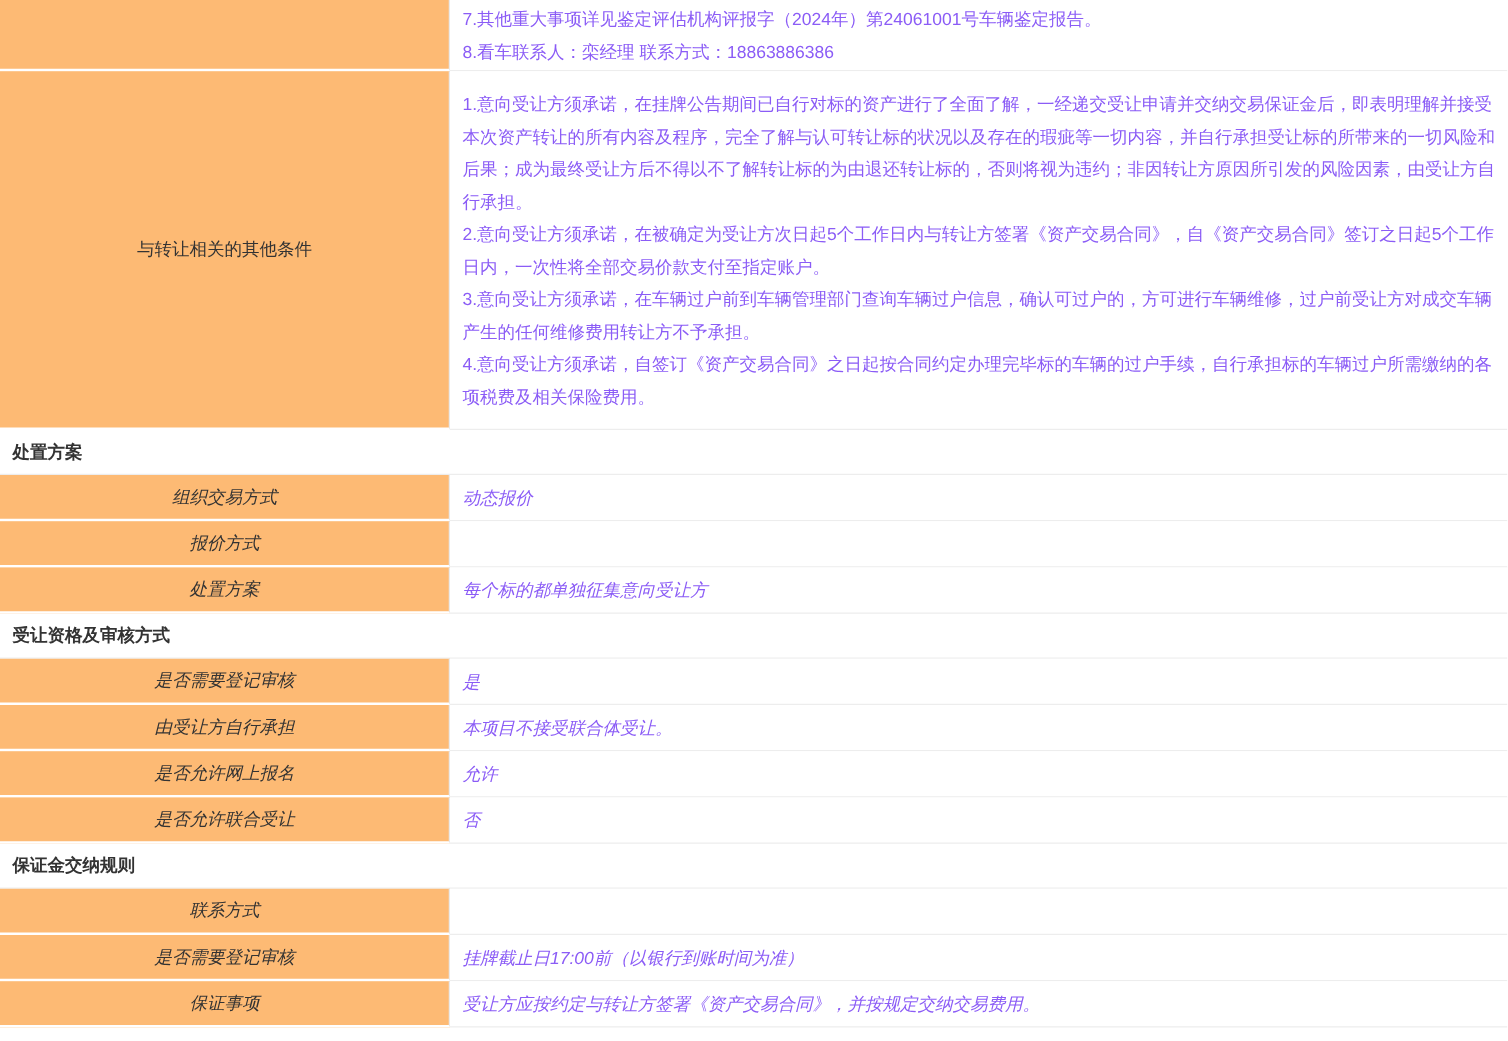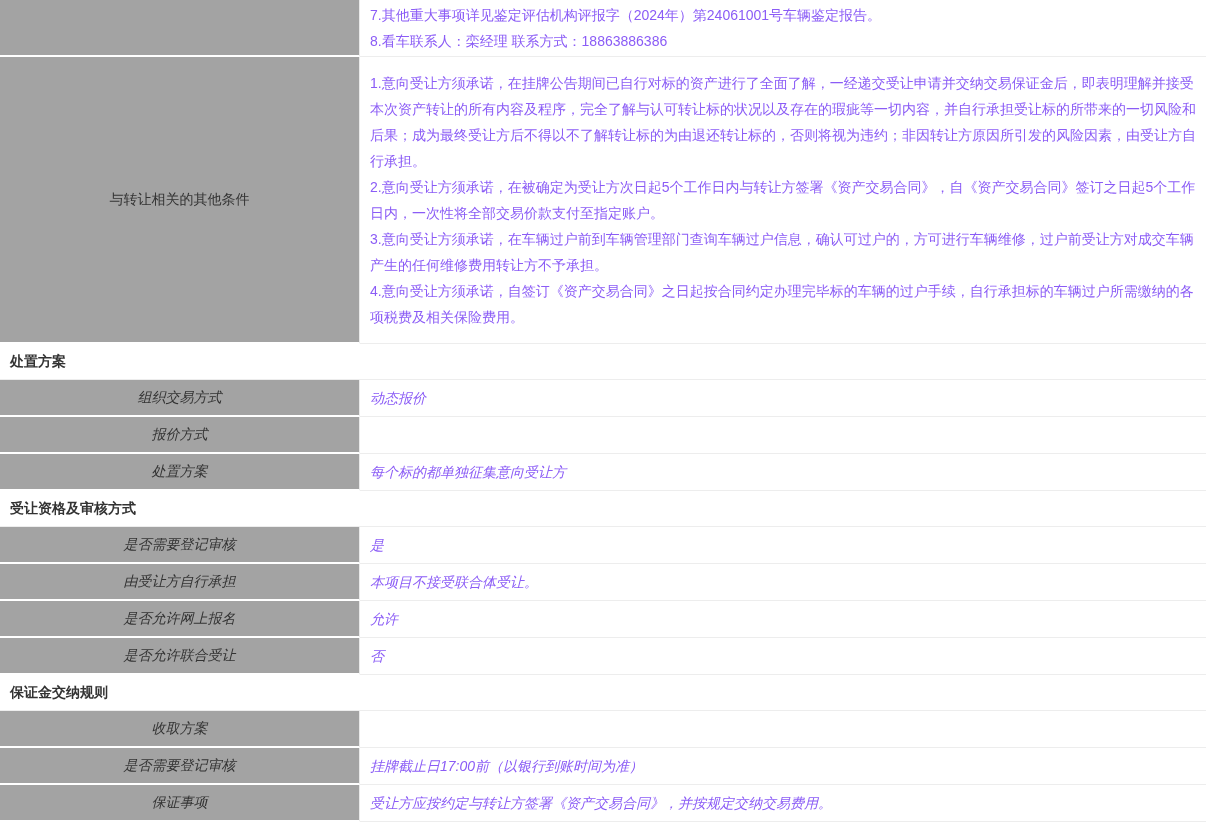--- a/index.html
+++ b/index.html
@@ -19,21 +19,21 @@
     width: 1206px;
   }
   .row {
     display: flex;
     align-items: stretch;
     box-sizing: border-box;
   }
   .label-cell {
     width: 360px;
     flex: 0 0 360px;
-    background: #a3a3a3;
+    background: #fdba74;
     border-bottom: 2px solid #ffffff;
     border-right: 1px solid #e9e9e9;
     box-sizing: border-box;
     display: flex;
     align-items: center;
     justify-content: center;
     text-align: center;
     color: #333333;
   }
   .value-cell {
@@ -126,21 +126,21 @@
   </div>
   <div class="row h-std">
     <div class="label-cell">是否允许联合受让</div>
     <div class="value-cell">否</div>
   </div>
 
   <div class="section-header">
     <span class="section-title">保证金交纳规则</span>
   </div>
   <div class="row h-std">
-    <div class="label-cell">收取方案</div>
+    <div class="label-cell">联系方式</div>
     <div class="value-cell"></div>
   </div>
   <div class="row h-std">
     <div class="label-cell">是否需要登记审核</div>
     <div class="value-cell">挂牌截止日17:00前（以银行到账时间为准）</div>
   </div>
   <div class="row h-std">
     <div class="label-cell">保证事项</div>
     <div class="value-cell">受让方应按约定与转让方签署《资产交易合同》，并按规定交纳交易费用。</div>
   </div>

